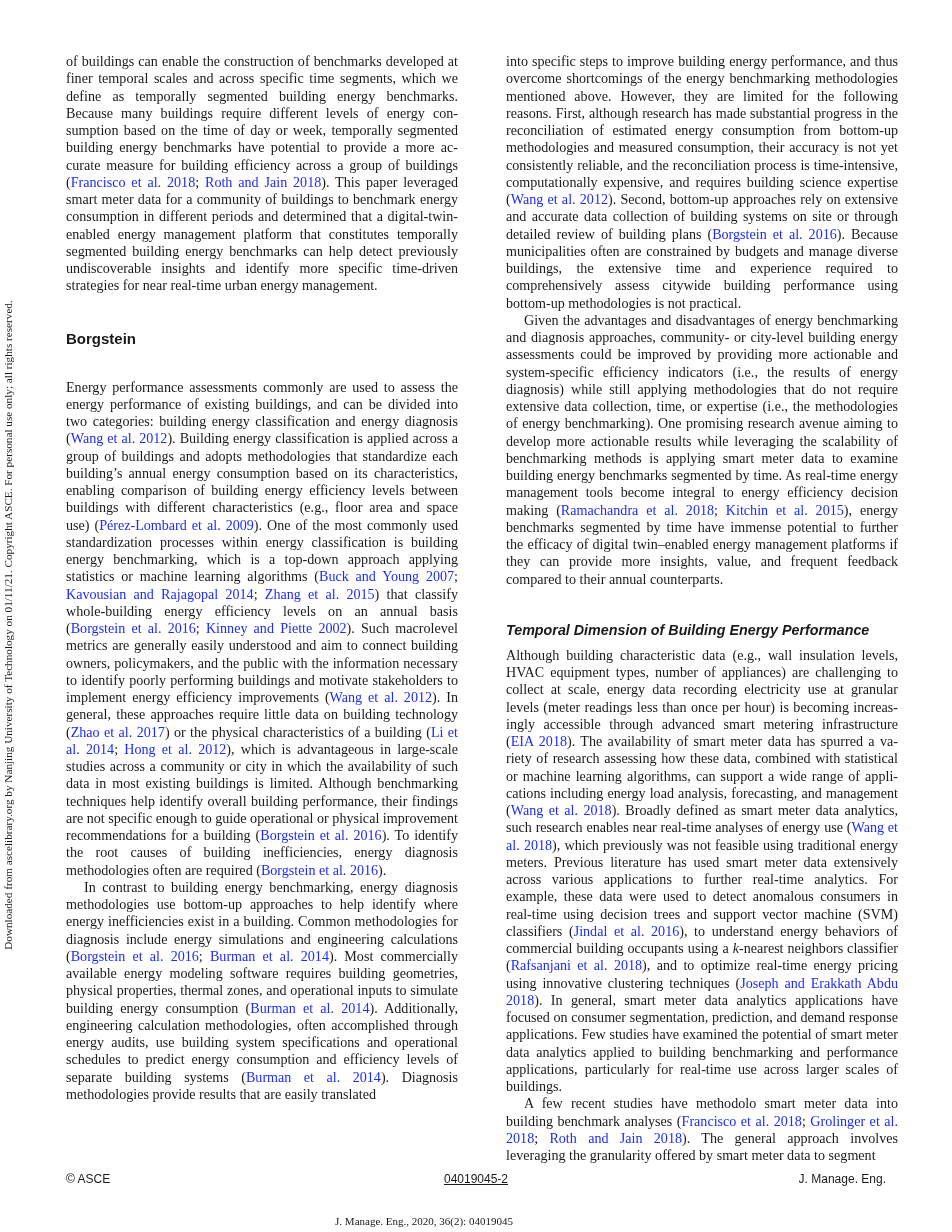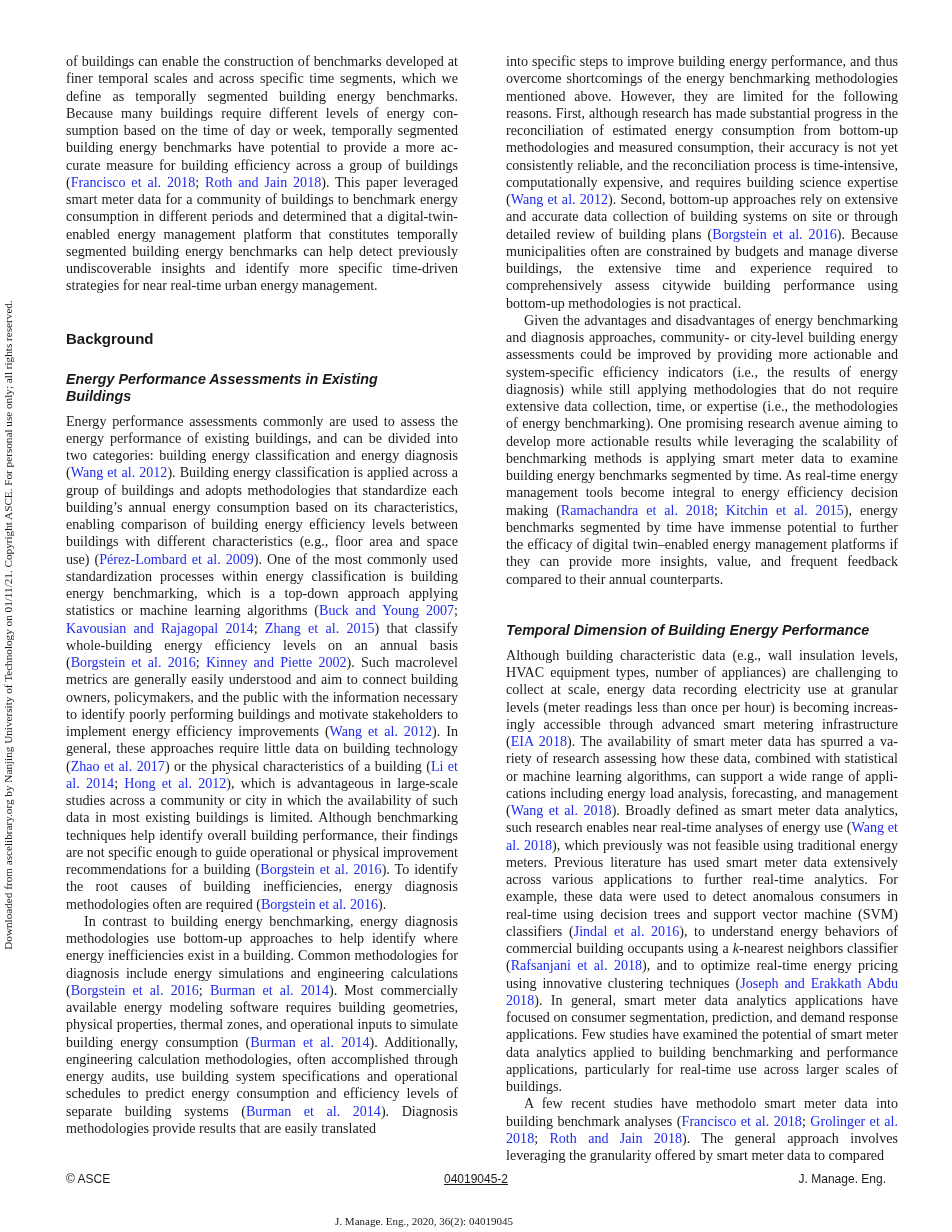--- a/index.html
+++ b/index.html
@@ -21,41 +21,40 @@
 </style>
 </head>
 <body>
 
 <div class="side-note">Downloaded from ascelibrary.org by Nanjing University of Technology on 01/11/21. Copyright ASCE. For personal use only; all rights reserved.</div>
 
 <div class="col col-left">
   <p class="p"><span>of buildings can enable the construction of benchmarks developed at finer temporal scales and across specific time segments, which we define as temporally segmented building energy benchmarks. Because many buildings require different levels of energy con­sumption based on the time of day or week, temporally segmented building energy benchmarks have potential to provide a more ac­curate measure for building efficiency across a group of buildings (</span><a class="cite">Francisco et al. 2018</a><span>; </span><a class="cite">Roth and Jain 2018</a><span>). This paper leveraged smart meter data for a community of buildings to benchmark energy consumption in different periods and determined that a digital-twin-enabled energy management platform that constitutes temporally segmented building energy benchmarks can help detect previously undiscoverable insights and identify more specific time-driven strategies for near real-time urban energy management.</span></p>
 
   <div style="height:35px"></div>
-  <h2 class="h1">Background</h2>
+  <h2 class="h1">Borgstein</h2>
 
   <div style="height:23px"></div>
-  <h3 class="h2" style="width:340px">Energy Performance Assessments in Existing Buildings</h3>
 
   <div style="height:8px"></div>
   <p class="p"><span>Energy performance assessments commonly are used to assess the energy performance of existing buildings, and can be divided into two categories: building energy classification and energy diagnosis (</span><a class="cite">Wang et al. 2012</a><span>). Building energy classification is applied across a group of buildings and adopts methodologies that standardize each building’s annual energy consumption based on its character­istics, enabling comparison of building energy efficiency levels be­tween buildings with different characteristics (e.g., floor area and space use) (</span><a class="cite">Pérez-Lombard et al. 2009</a><span>). One of the most commonly used standardization processes within energy classification is build­ing energy benchmarking, which is a top-down approach apply­ing statistics or machine learning algorithms (</span><a class="cite">Buck and Young 2007</a><span>; </span><a class="cite">Kavousian and Rajagopal 2014</a><span>; </span><a class="cite">Zhang et al. 2015</a><span>) that clas­sify whole-building energy efficiency levels on an annual basis (</span><a class="cite">Borgstein et al. 2016</a><span>; </span><a class="cite">Kinney and Piette 2002</a><span>). Such macrolevel metrics are generally easily understood and aim to connect building owners, policymakers, and the public with the information neces­sary to identify poorly performing buildings and motivate stake­holders to implement energy efficiency improvements (</span><a class="cite">Wang et al. 2012</a><span>). In general, these approaches require little data on building technology (</span><a class="cite">Zhao et al. 2017</a><span>) or the physical characteristics of a building (</span><a class="cite">Li et al. 2014</a><span>; </span><a class="cite">Hong et al. 2012</a><span>), which is advantageous in large-scale studies across a community or city in which the availability of such data in most existing buildings is limited. Although benchmarking techniques help identify overall building performance, their findings are not specific enough to guide opera­tional or physical improvement recommendations for a building (</span><a class="cite">Borgstein et al. 2016</a><span>). To identify the root causes of building in­efficiencies, energy diagnosis methodologies often are required (</span><a class="cite">Borgstein et al. 2016</a><span>).</span></p>
 
   <p class="p indent"><span>In contrast to building energy benchmarking, energy diagnosis methodologies use bottom-up approaches to help identify where energy inefficiencies exist in a building. Common methodolo­gies for diagnosis include energy simulations and engineering calculations (</span><a class="cite">Borgstein et al. 2016</a><span>; </span><a class="cite">Burman et al. 2014</a><span>). Most com­mercially available energy modeling software requires building geometries, physical properties, thermal zones, and operational in­puts to simulate building energy consumption (</span><a class="cite">Burman et al. 2014</a><span>). Additionally, engineering calculation methodologies, often accom­plished through energy audits, use building system specifications and operational schedules to predict energy consumption and effi­ciency levels of separate building systems (</span><a class="cite">Burman et al. 2014</a><span>). Diagnosis methodologies provide results that are easily translated</span></p>
 </div>
 
 <div class="col col-right">
   <p class="p"><span>into specific steps to improve building energy performance, and thus overcome shortcomings of the energy benchmarking method­ologies mentioned above. However, they are limited for the follow­ing reasons. First, although research has made substantial progress in the reconciliation of estimated energy consumption from bottom-up methodologies and measured consumption, their accuracy is not yet consistently reliable, and the reconciliation process is time-intensive, computationally expensive, and requires building science expertise (</span><a class="cite">Wang et al. 2012</a><span>). Second, bottom-up approaches rely on extensive and accurate data collection of building systems on site or through detailed review of building plans (</span><a class="cite">Borgstein et al. 2016</a><span>). Because municipalities often are constrained by budgets and manage diverse buildings, the extensive time and experience required to comprehensively assess citywide building performance using bottom-up methodologies is not practical.</span></p>
 
   <p class="p indent"><span>Given the advantages and disadvantages of energy benchmark­ing and diagnosis approaches, community- or city-level building energy assessments could be improved by providing more action­able and system-specific efficiency indicators (i.e., the results of energy diagnosis) while still applying methodologies that do not require extensive data collection, time, or expertise (i.e., the meth­odologies of energy benchmarking). One promising research ave­nue aiming to develop more actionable results while leveraging the scalability of benchmarking methods is applying smart meter data to examine building energy benchmarks segmented by time. As real-time energy management tools become integral to energy efficiency decision making (</span><a class="cite">Ramachandra et al. 2018</a><span>; </span><a class="cite">Kitchin et al. 2015</a><span>), energy benchmarks segmented by time have immense po­tential to further the efficacy of digital twin–enabled energy man­agement platforms if they can provide more insights, value, and frequent feedback compared to their annual counterparts.</span></p>
 
   <div style="height:34px"></div>
   <h3 class="h2">Temporal Dimension of Building Energy Performance</h3>
 
   <div style="height:8px"></div>
   <p class="p"><span>Although building characteristic data (e.g., wall insulation levels, HVAC equipment types, number of appliances) are challenging to collect at scale, energy data recording electricity use at granular levels (meter readings less than once per hour) is becoming increas­ingly accessible through advanced smart metering infrastructure (</span><a class="cite">EIA 2018</a><span>). The availability of smart meter data has spurred a va­riety of research assessing how these data, combined with statistical or machine learning algorithms, can support a wide range of appli­cations including energy load analysis, forecasting, and manage­ment (</span><a class="cite">Wang et al. 2018</a><span>). Broadly defined as smart meter data analytics, such research enables near real-time analyses of energy use (</span><a class="cite">Wang et al. 2018</a><span>), which previously was not feasible using traditional energy meters. Previous literature has used smart meter data extensively across various applications to further real-time analytics. For example, these data were used to detect anomalous consumers in real-time using decision trees and support vector machine (SVM) classifiers (</span><a class="cite">Jindal et al. 2016</a><span>), to understand en­ergy behaviors of commercial building occupants using a </span><em>k</em><span>-nearest neighbors classifier (</span><a class="cite">Rafsanjani et al. 2018</a><span>), and to optimize real-time energy pricing using innovative clustering techniques (</span><a class="cite">Joseph and Erakkath Abdu 2018</a><span>). In general, smart meter data analytics applications have focused on consumer segmentation, prediction, and demand response applications. Few studies have examined the potential of smart meter data analytics applied to building bench­marking and performance applications, particularly for real-time use across larger scales of buildings.</span></p>
 
-  <p class="p indent"><span>A few recent studies have methodolo smart meter data into building benchmark analyses (</span><a class="cite">Francisco et al. 2018</a><span>; </span><a class="cite">Grolinger et al. 2018</a><span>; </span><a class="cite">Roth and Jain 2018</a><span>). The general approach involves leveraging the granularity offered by smart meter data to compared</span></p>
+  <p class="p indent"><span>A few recent studies have methodolo smart meter data into building benchmark analyses (</span><a class="cite">Francisco et al. 2018</a><span>; </span><a class="cite">Grolinger et al. 2018</a><span>; </span><a class="cite">Roth and Jain 2018</a><span>). The general approach involves leveraging the granularity offered by smart meter data to segment</span></p>
 </div>
 
 <div class="footer footer-left">© ASCE</div>
 <div class="footer footer-center">04019045-2</div>
 <div class="footer footer-right">J. Manage. Eng.</div>
 <div class="bottom-note">J. Manage. Eng., 2020, 36(2): 04019045</div>
 
 </body></html>

